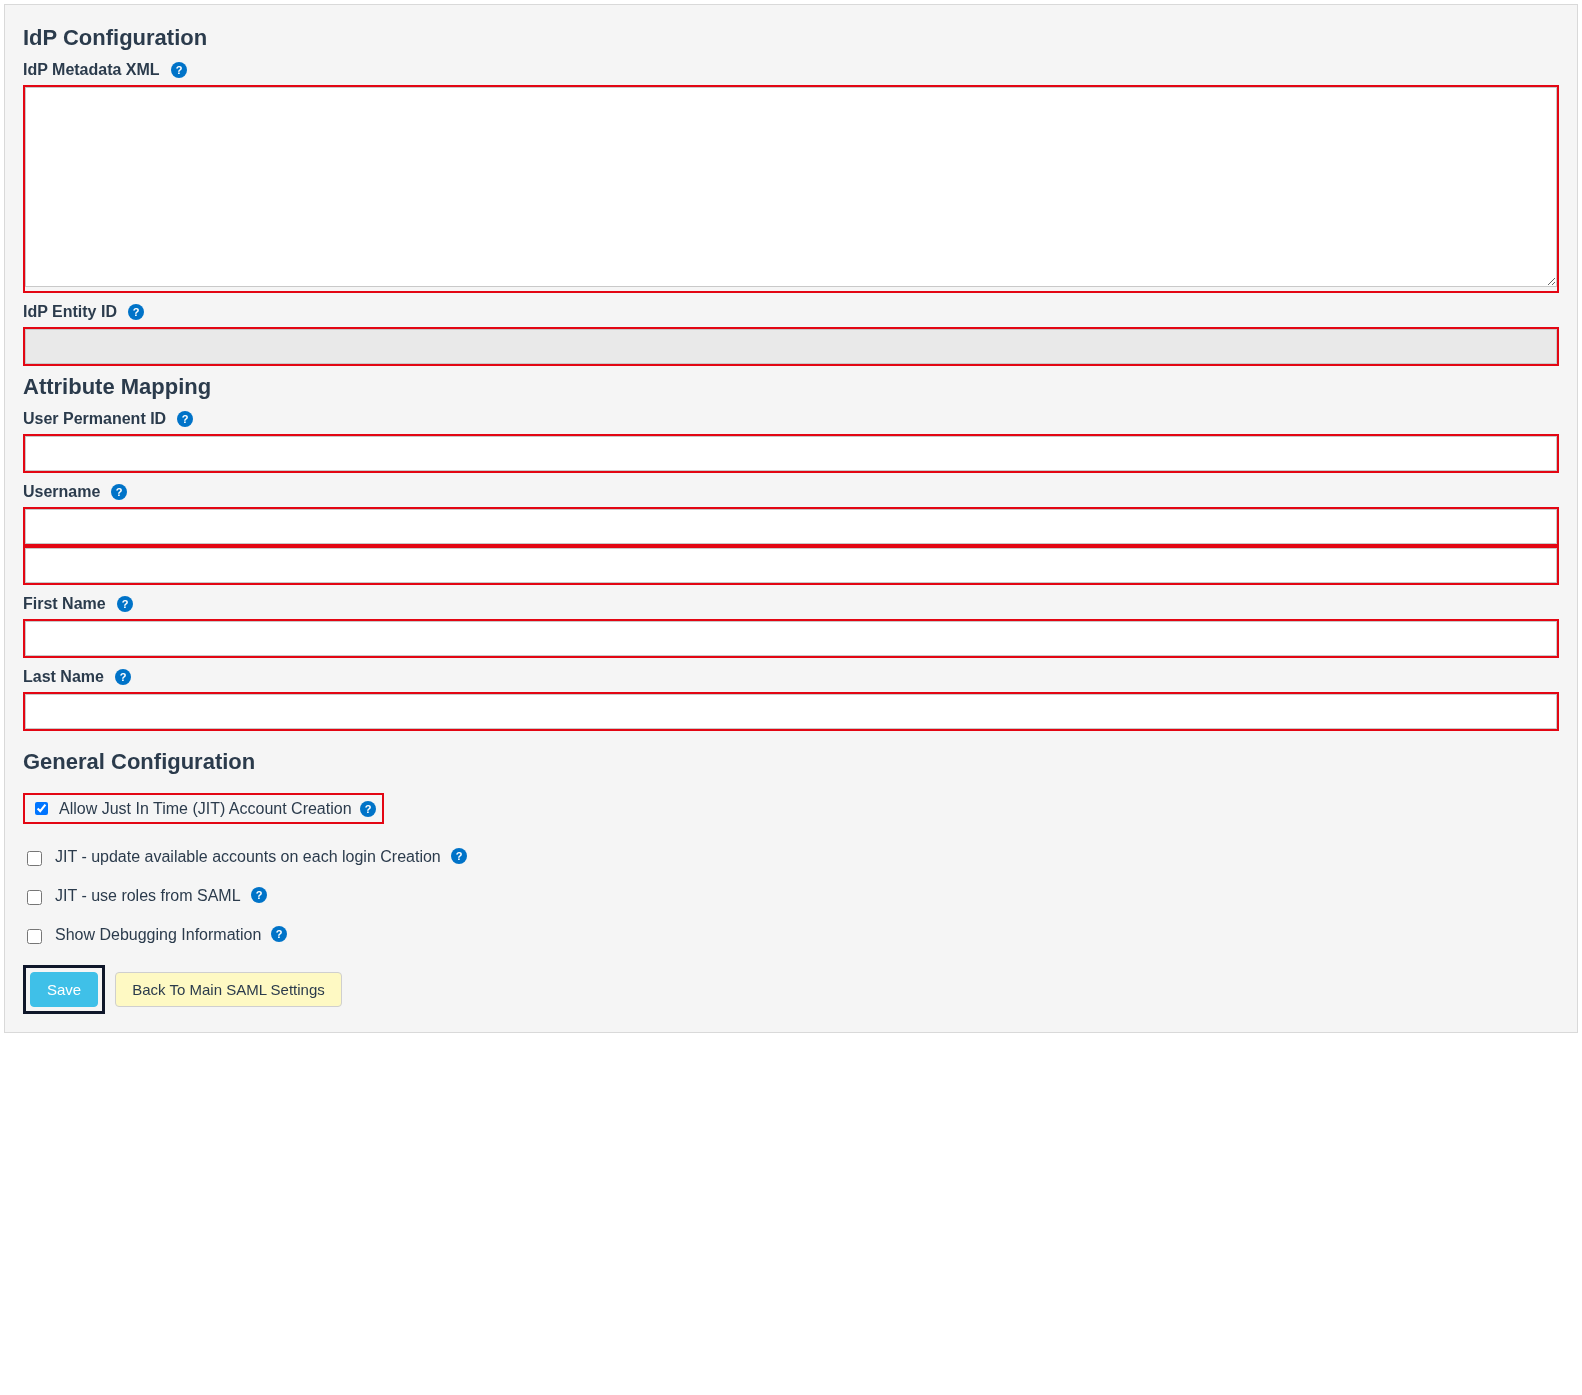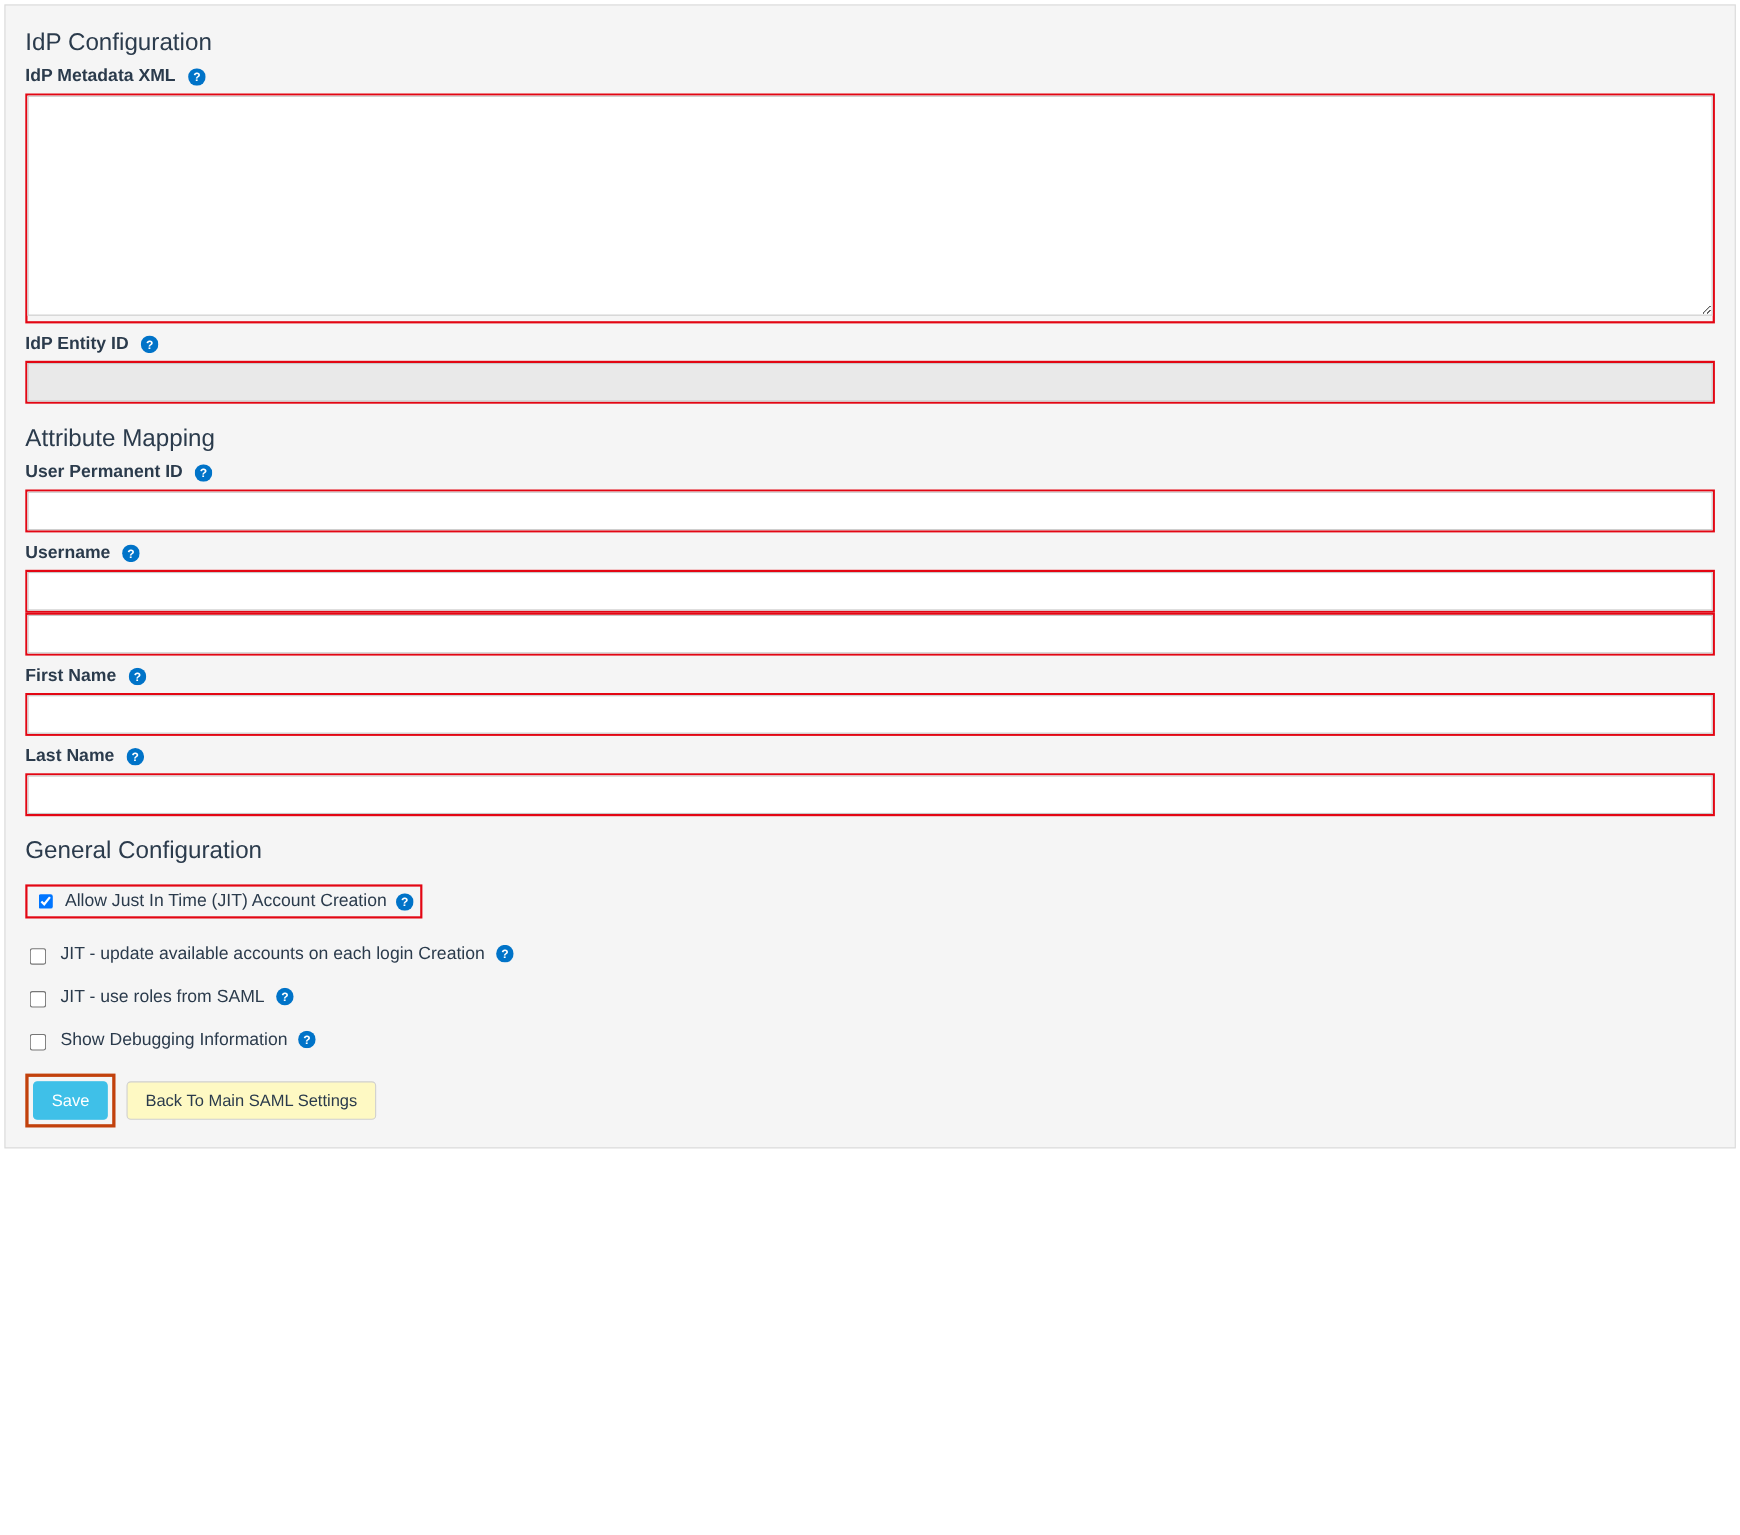--- a/index.html
+++ b/index.html
@@ -11,21 +11,21 @@
   }
   .page-frame {
     border: 1px solid #d9d9d9;
     margin: 4px;
     background: #f5f5f5;
     padding: 14px 18px 18px 18px;
     color: #2b3b4c;
   }
   h2.section-title {
     font-size: 22px;
-    font-weight: 400;
+    font-weight: 700;
     margin: 6px 0 10px 0;
     color: #2b3b4c;
   }
   .field-label-row {
     display: flex;
     align-items: center;
     gap: 11px;
     margin: 10px 0 6px 0;
   }
   .field-label {
@@ -46,21 +46,21 @@
     display: block;
   }
   .highlight-wrap {
     border: 2px solid #e30613;
     padding: 4px 6px;
     display: inline-flex;
     align-items: center;
     gap: 8px;
   }
   .highlight-wrap-btn {
-    border: 3px solid #c2410c;
+    border: 3px solid #0f172a;
     padding: 4px;
     display: inline-block;
   }
   textarea.form-control,
   input.form-control {
     width: 100%;
     border: 1px solid #c9c9c9;
     padding: 8px 10px;
     font-size: 15px;
     font-family: inherit;
@@ -147,21 +147,21 @@
         <svg>
           <use href="#help-q"></use>
         </svg>
       </span>
   </div>
   <div class="highlight-box">
     <input type="text" class="form-control" disabled="" value="" style="">
   </div>
 
   
-  <h2 class="section-title" style="margin-top:18px">Attribute Mapping</h2>
+  <h2 class="section-title" style="margin-top:8px">Attribute Mapping</h2>
 
   <div class="field-label-row">
     <span class="field-label">User Permanent ID</span>
     <span class="help-icon">
         <svg>
           <use href="#help-q"></use>
         </svg>
       </span>
   </div>
   <div class="highlight-box">

